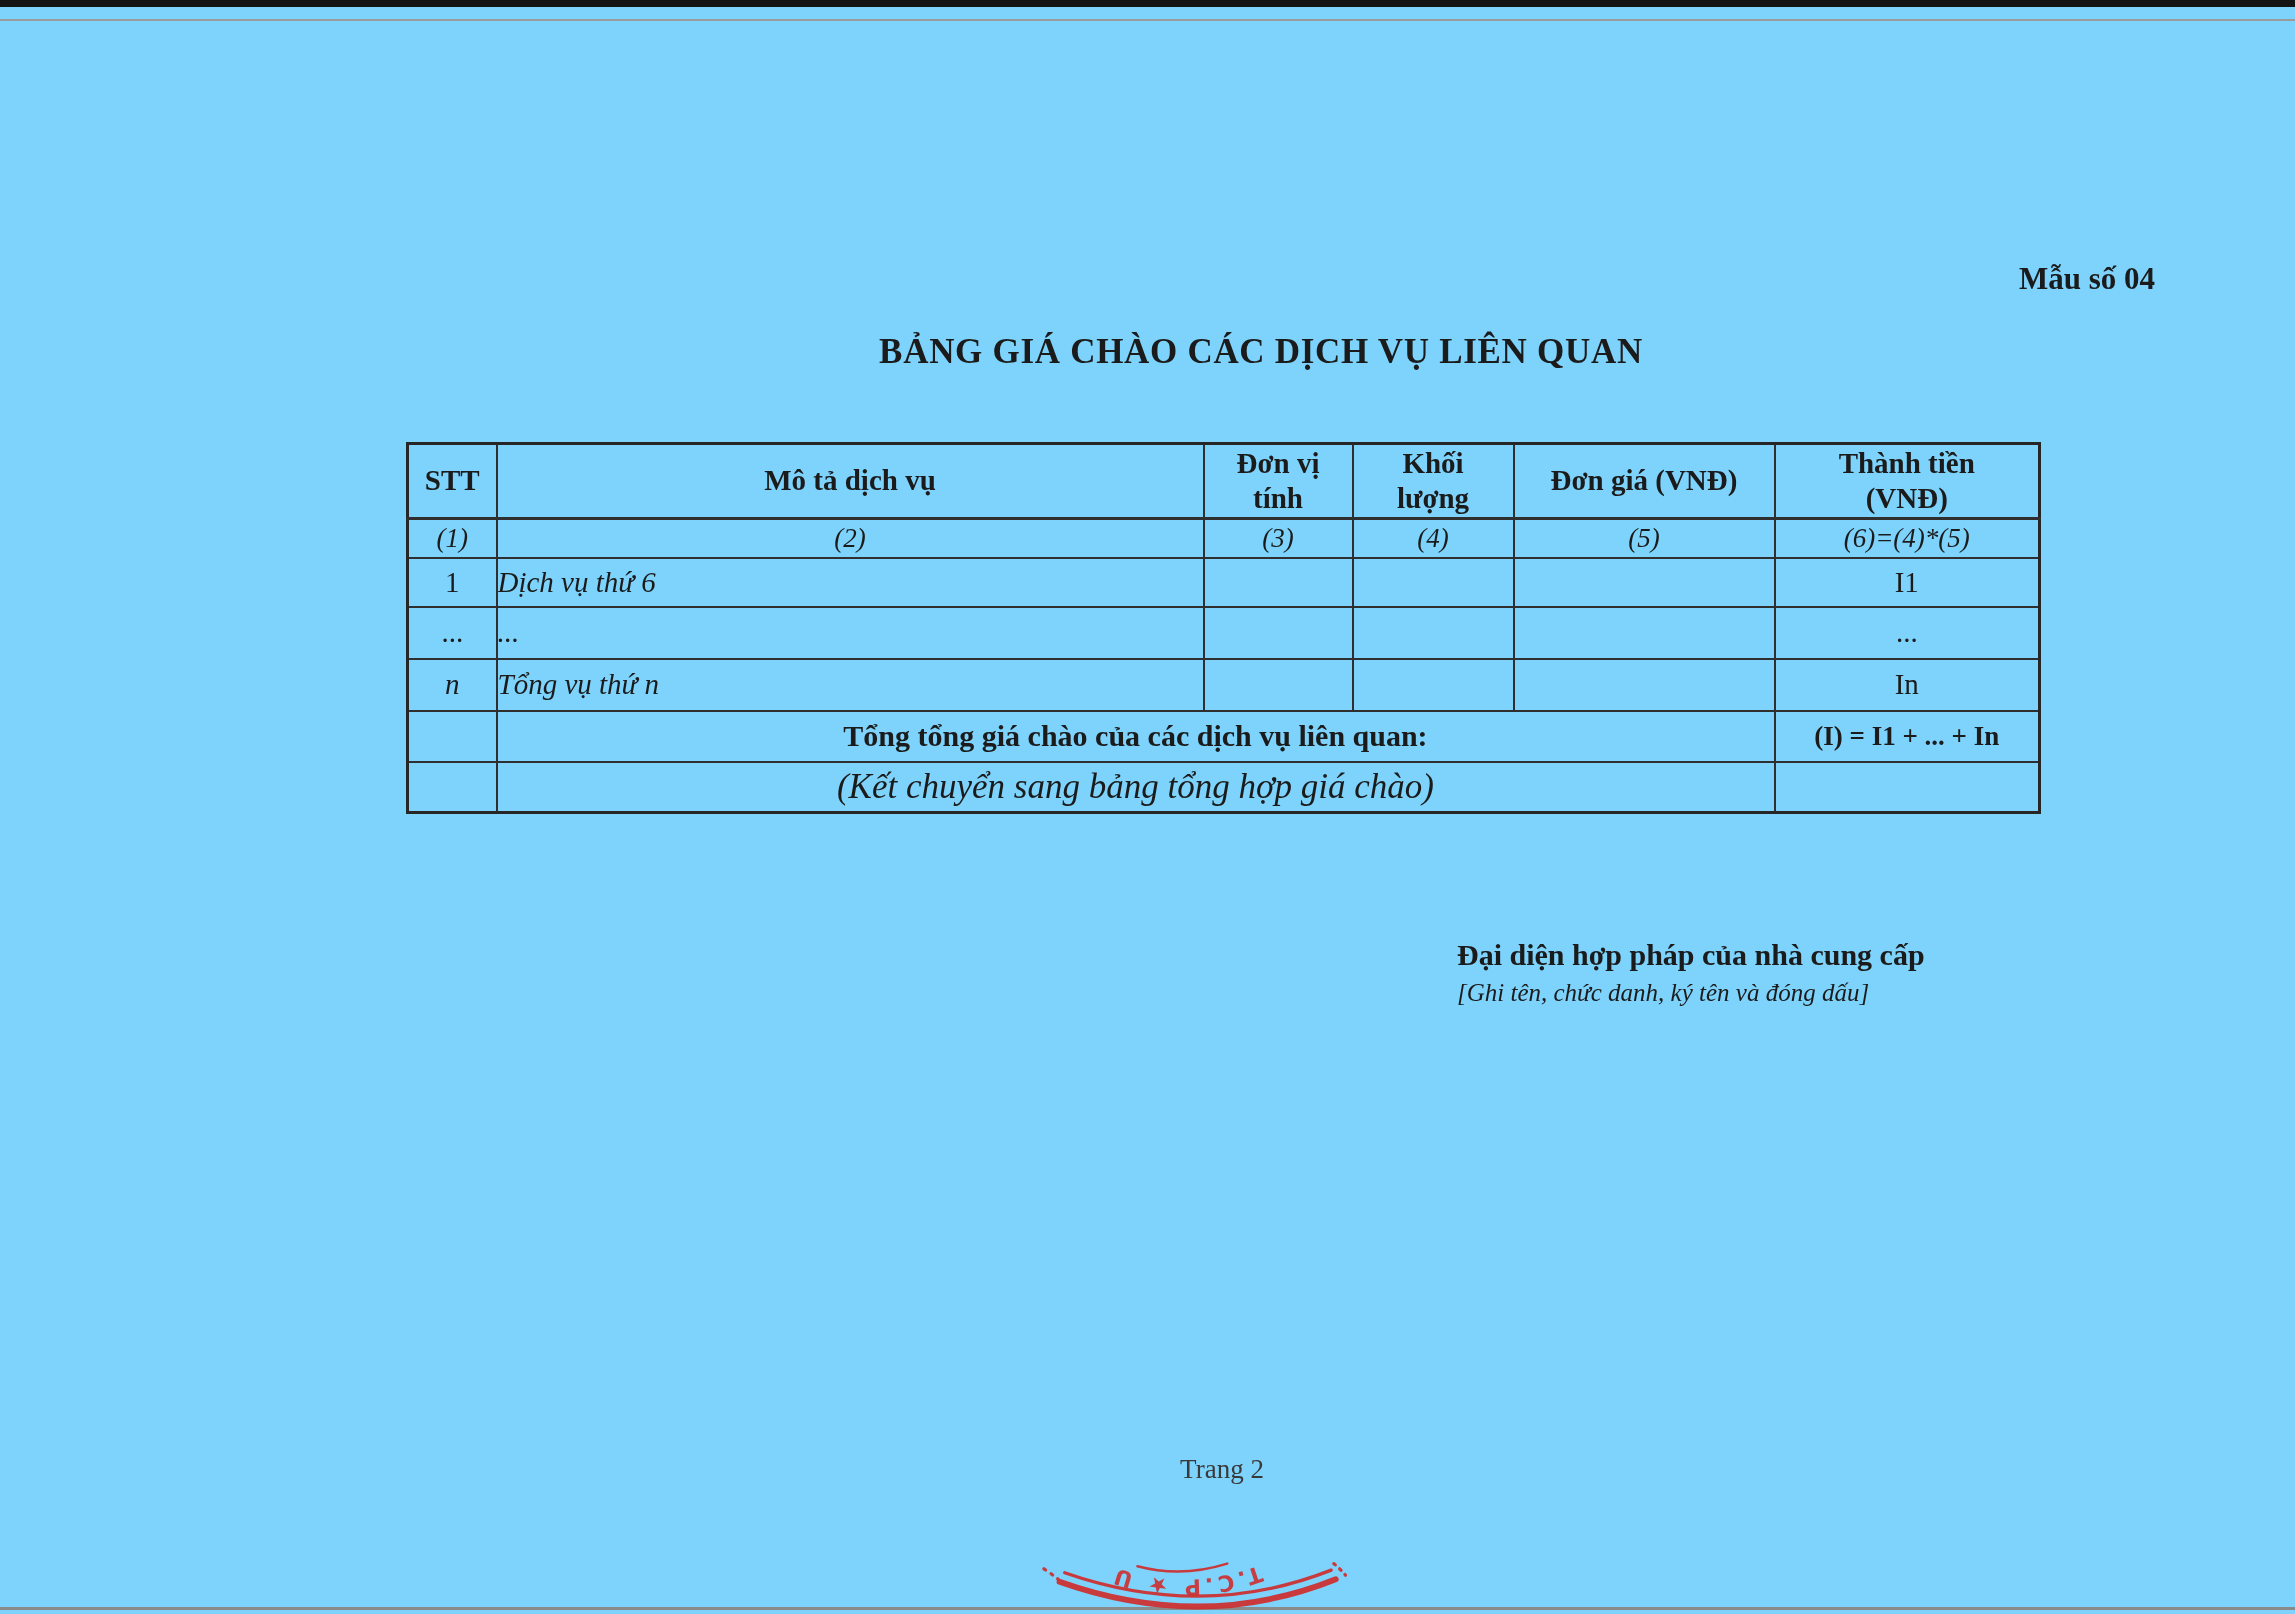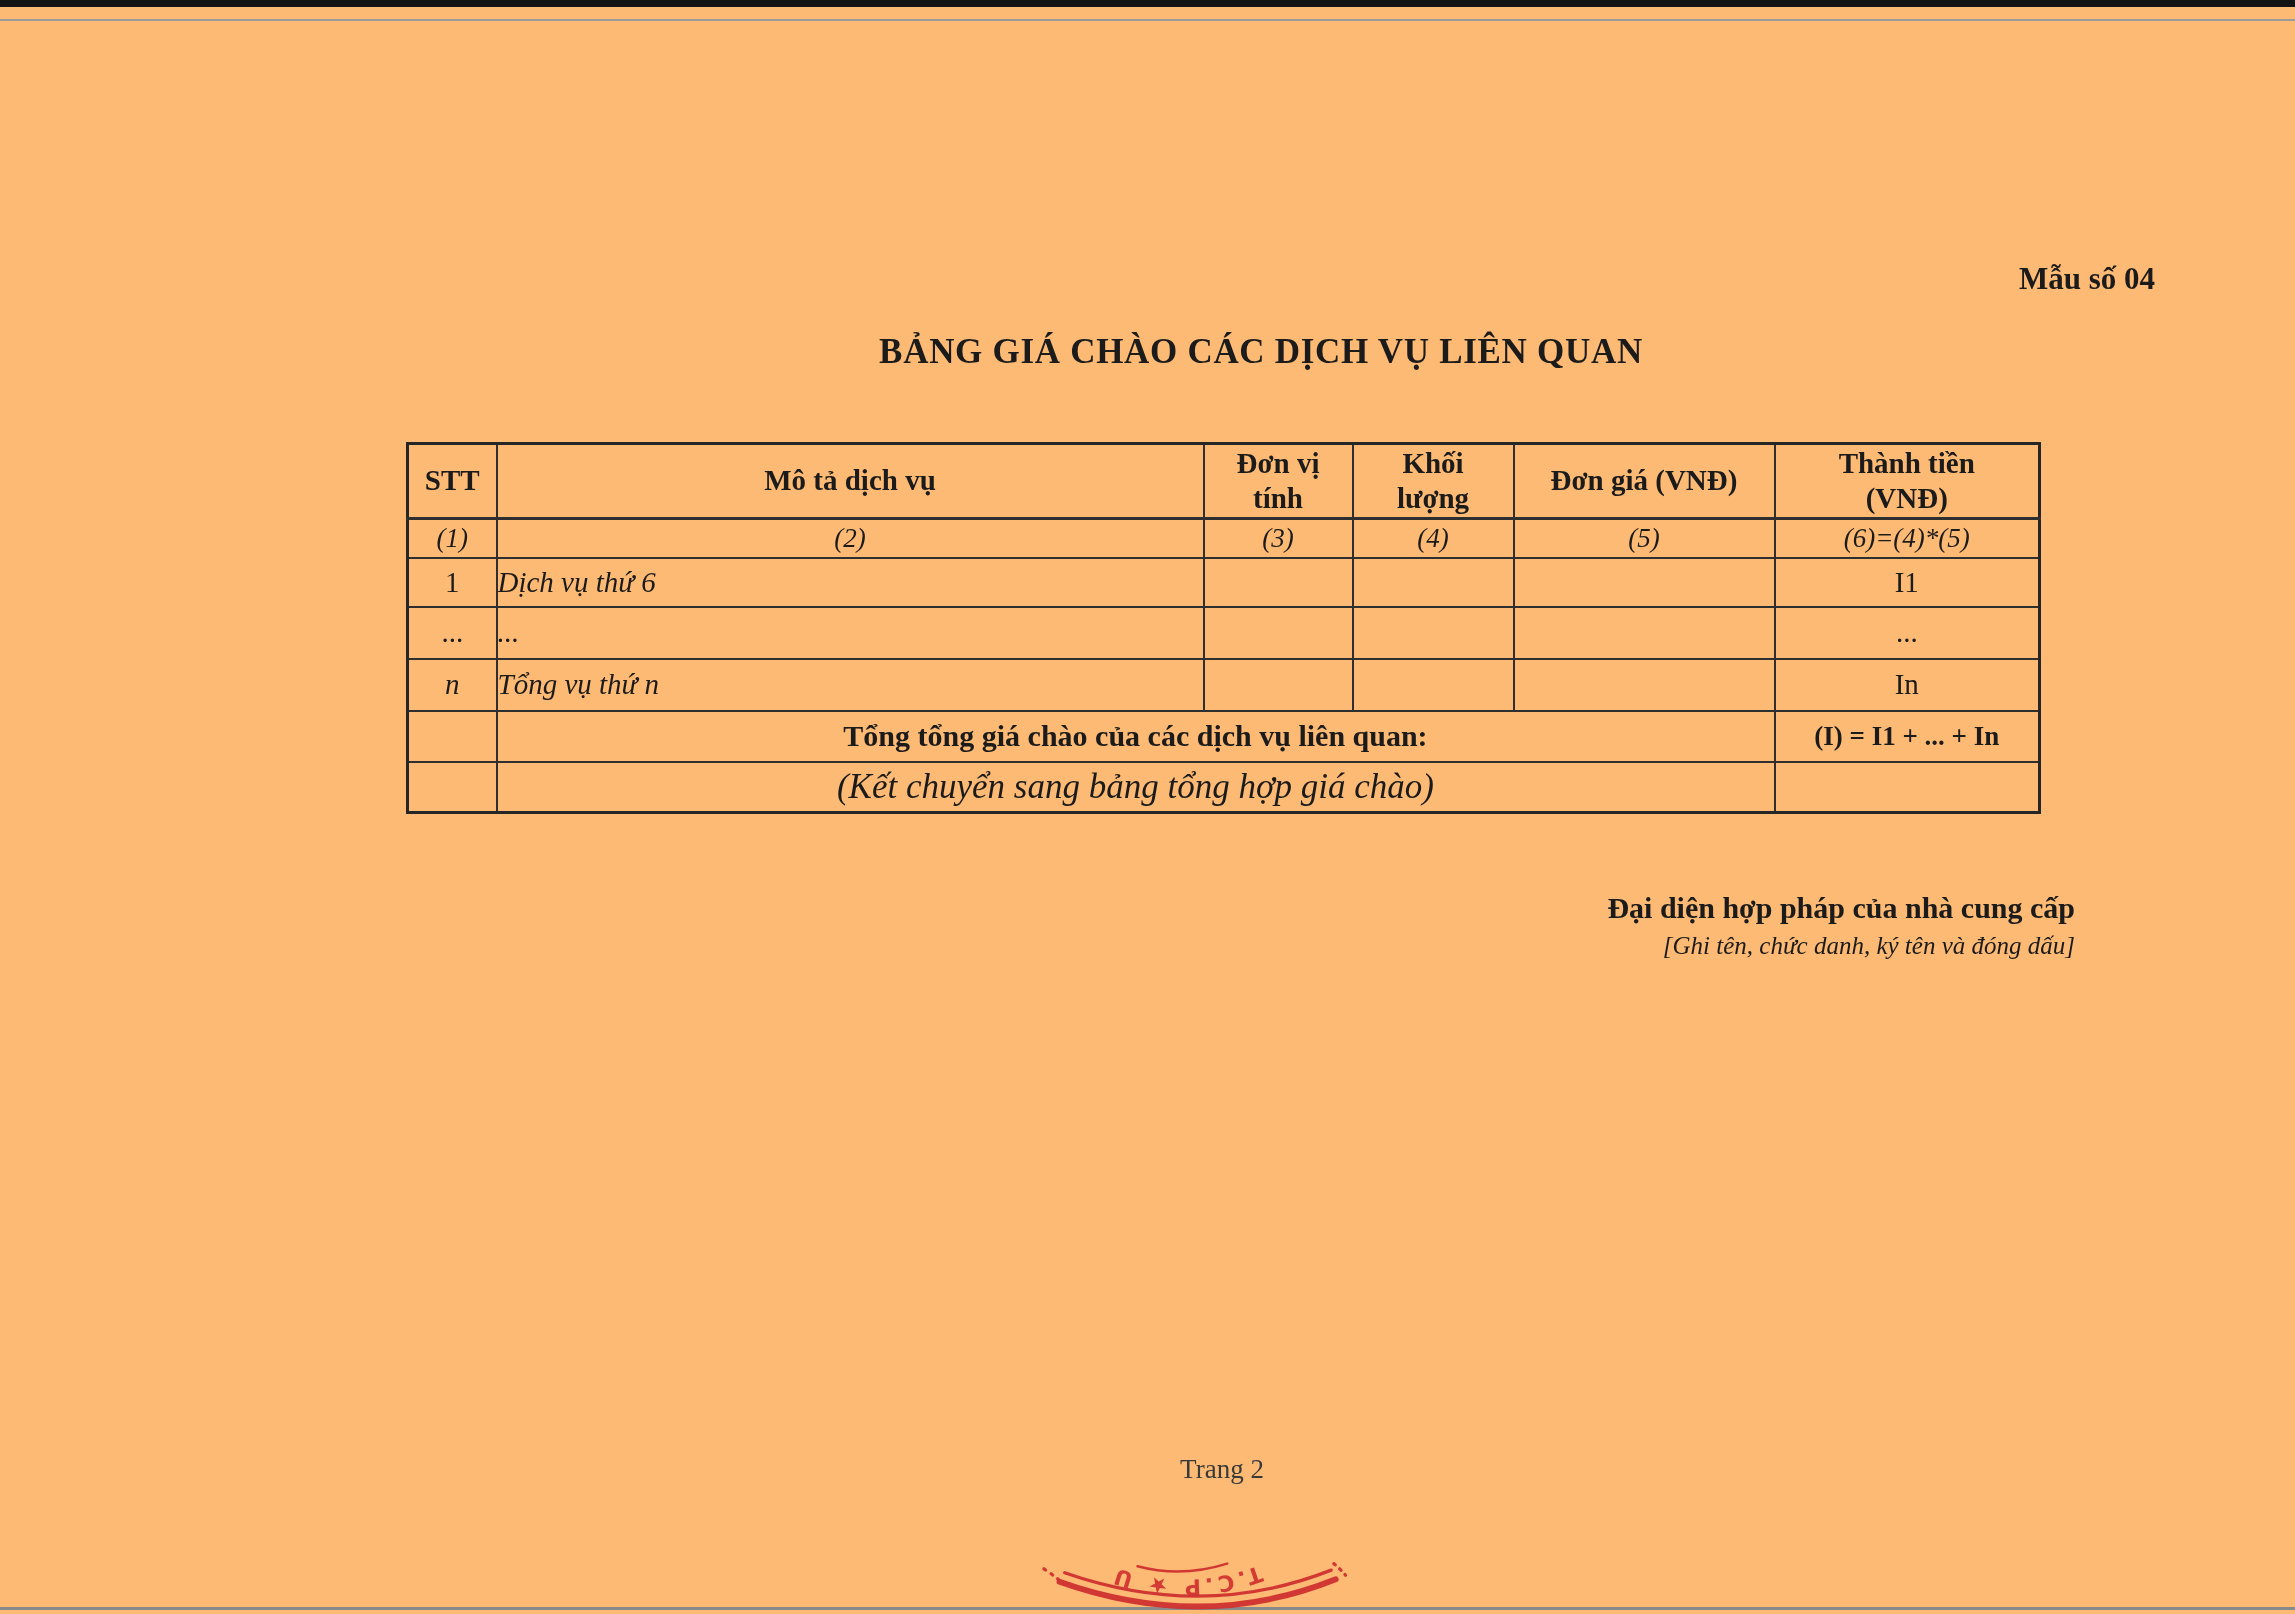--- a/index.html
+++ b/index.html
@@ -1,19 +1,19 @@
 <!DOCTYPE html>
 <html style="font-size:10.4px"><head>
 <meta charset="utf-8">
 <style>
   html,body { margin:0; padding:0; background:#dcdcdc; }
   .page {
     position:relative;
     width:2295px; height:1615px;
-    background:#fdba74;
+    background:#7dd3fc;
     overflow:hidden;
     font-family:"Liberation Serif","DejaVu Serif",serif;
     color:#1b1b1b;
   }
   
   .scan-top-band   { position:absolute; top:0; left:0; width:2295px; height:6.5px; background:#141414; }
   .scan-top-line   { position:absolute; top:19px; left:0; width:2295px; height:2px; background:#9b9b9b; }
   .scan-bottom-line{ position:absolute; top:1607px; left:0; width:2295px; height:2.6px; background:#8a8a8a; }
 
   .form-label {
@@ -60,22 +60,22 @@
     font-size:30px; font-weight:bold; text-align:center;
     box-sizing:border-box; padding-right:247px; white-space:nowrap;
   }
   td.c-sum-value { font-size:27px; font-weight:bold; text-align:center; white-space:nowrap; }
   td.c-note-label {
     font-size:35px; font-style:italic; text-align:center;
     box-sizing:border-box; padding-right:247px; white-space:nowrap;margin-top:11px;
   }
 
   .signature-block {
-    position:absolute; top:891px; left:1457px; width:618px;
-    text-align:right;
+    position:absolute; top:938px; left:1457px; width:618px;
+    text-align:left;
   }
   .signature-title { font-size:30px; font-weight:bold; white-space:nowrap; }
   .signature-instruction { margin-top:6.5px; font-size:25px; font-style:italic; white-space:nowrap; }
 
   .page-number {
     position:absolute; top:1454px; left:406px; width:1632px;
     text-align:center; font-size:27px; color:#3a3a3a;
   }
 
   .stamp { position:absolute; left:1040px; top:1535px; width:312px; height:80px; }

